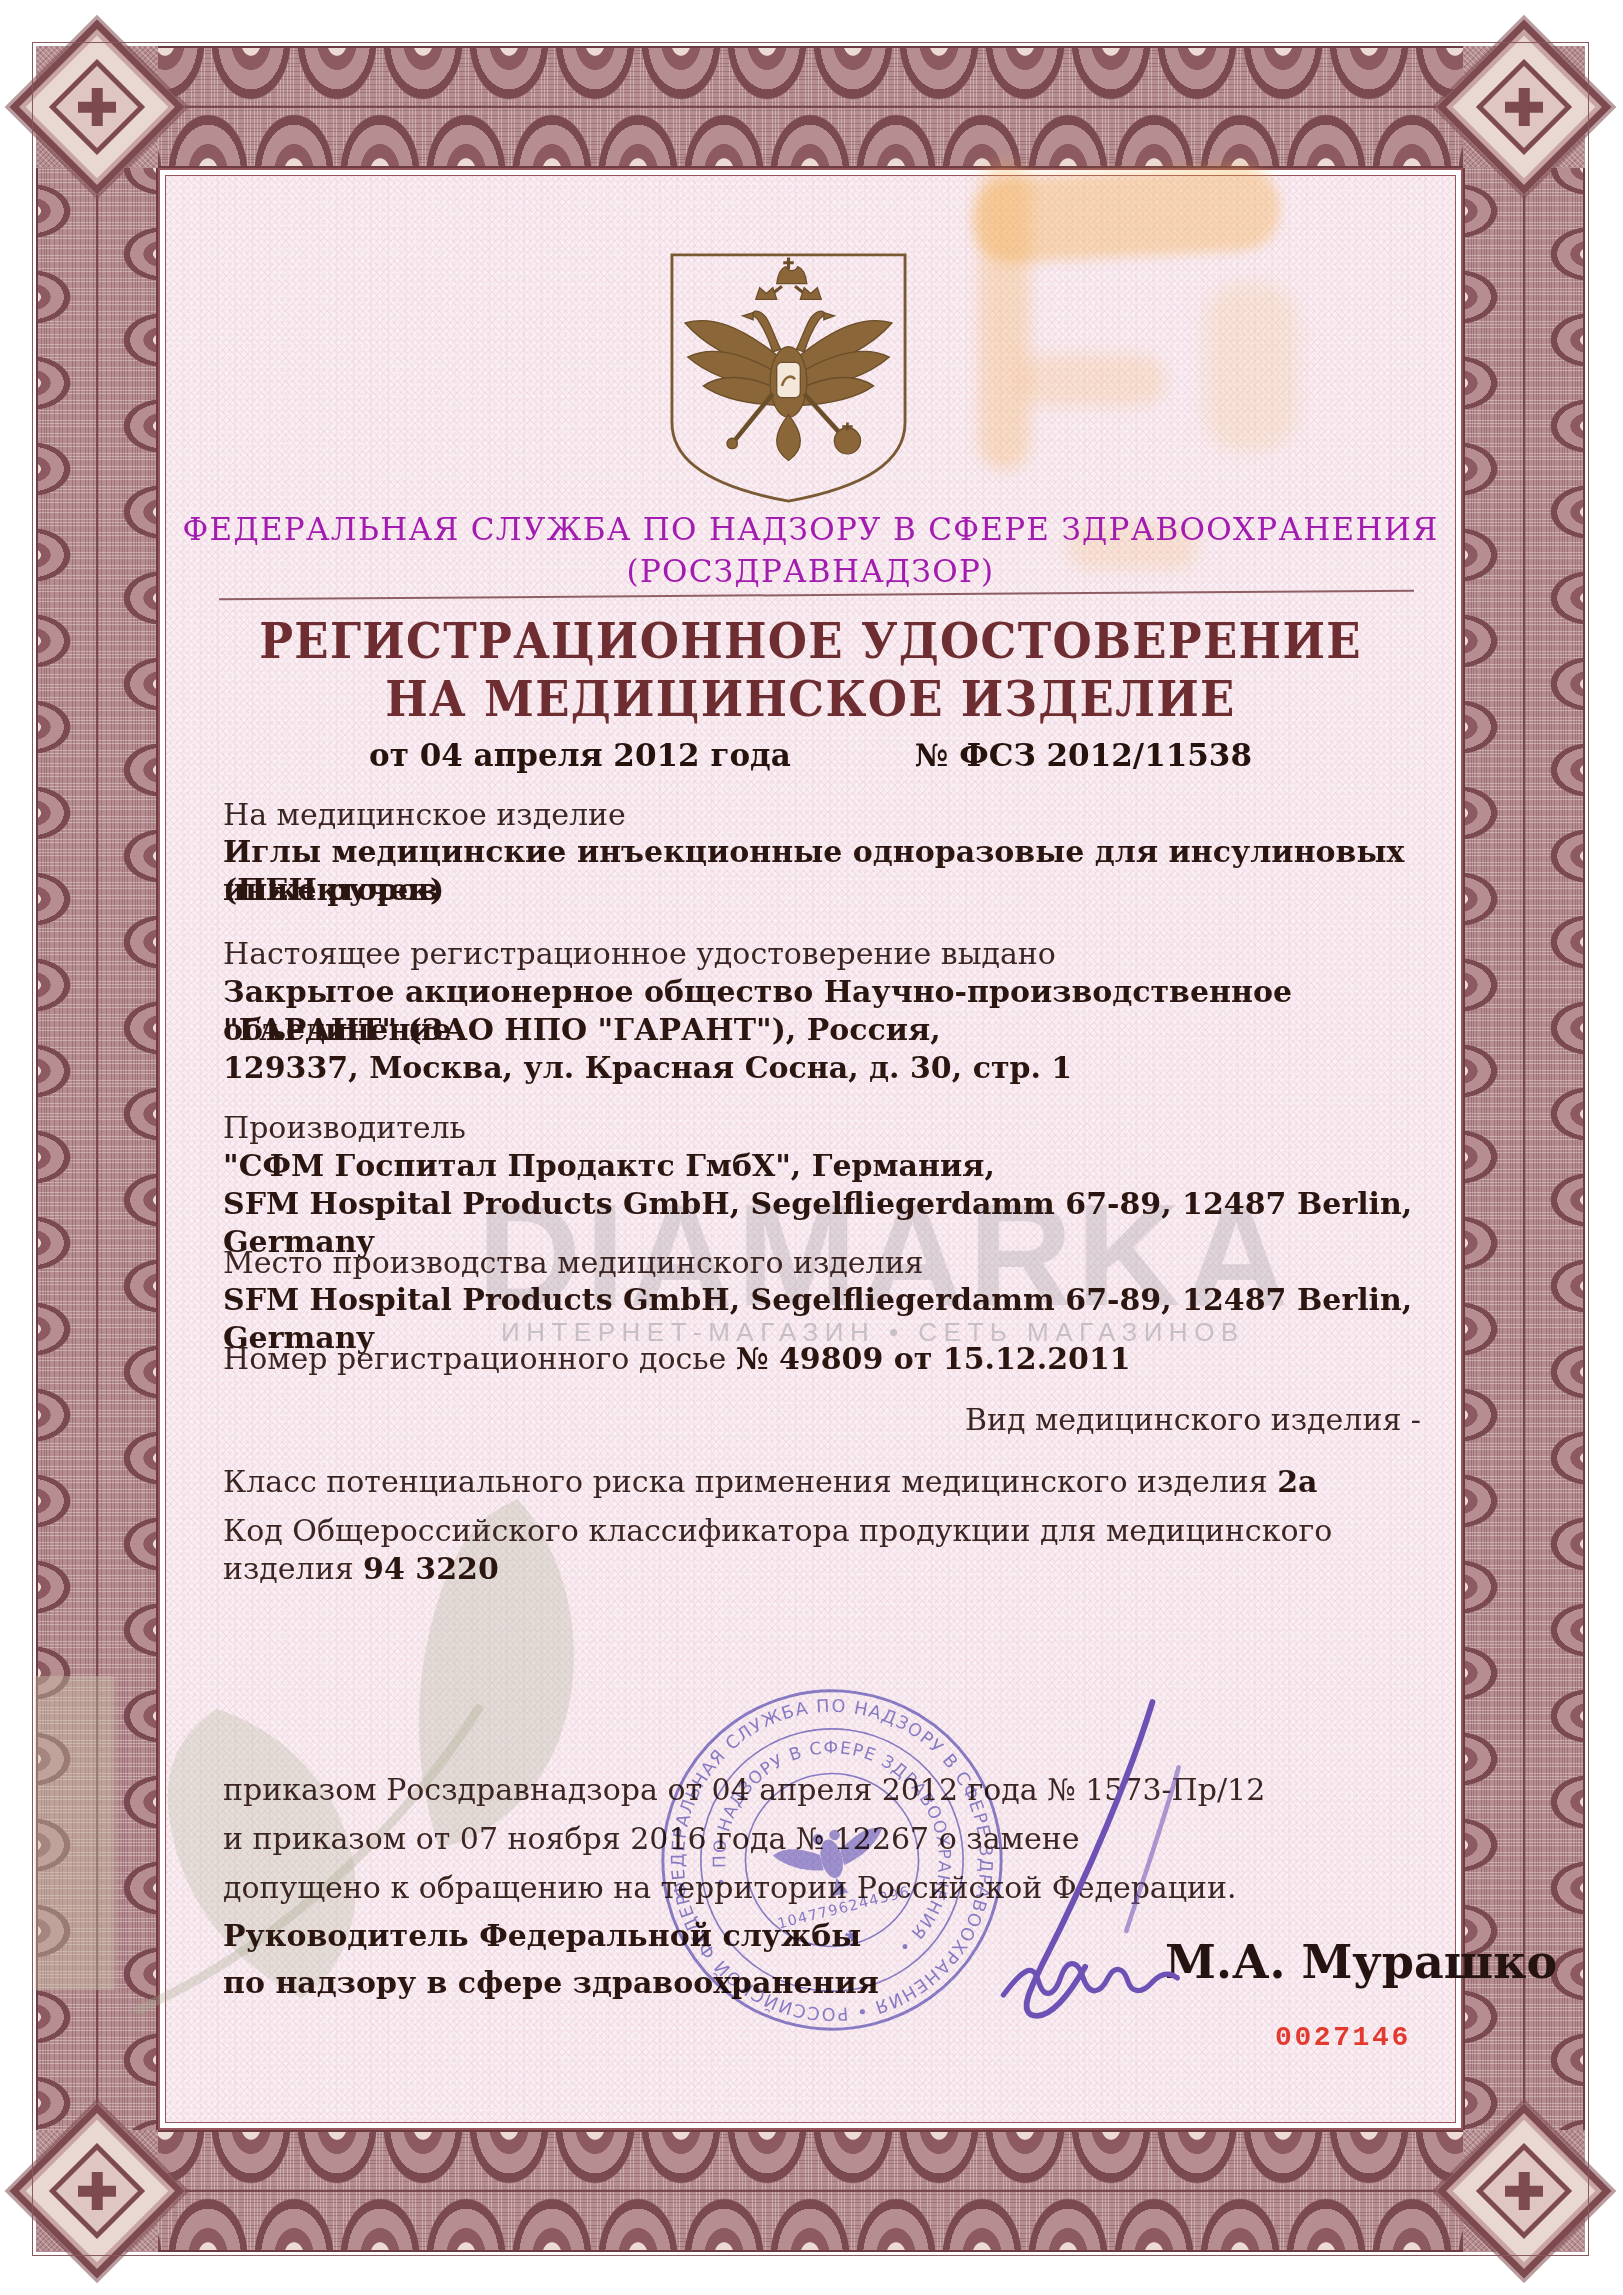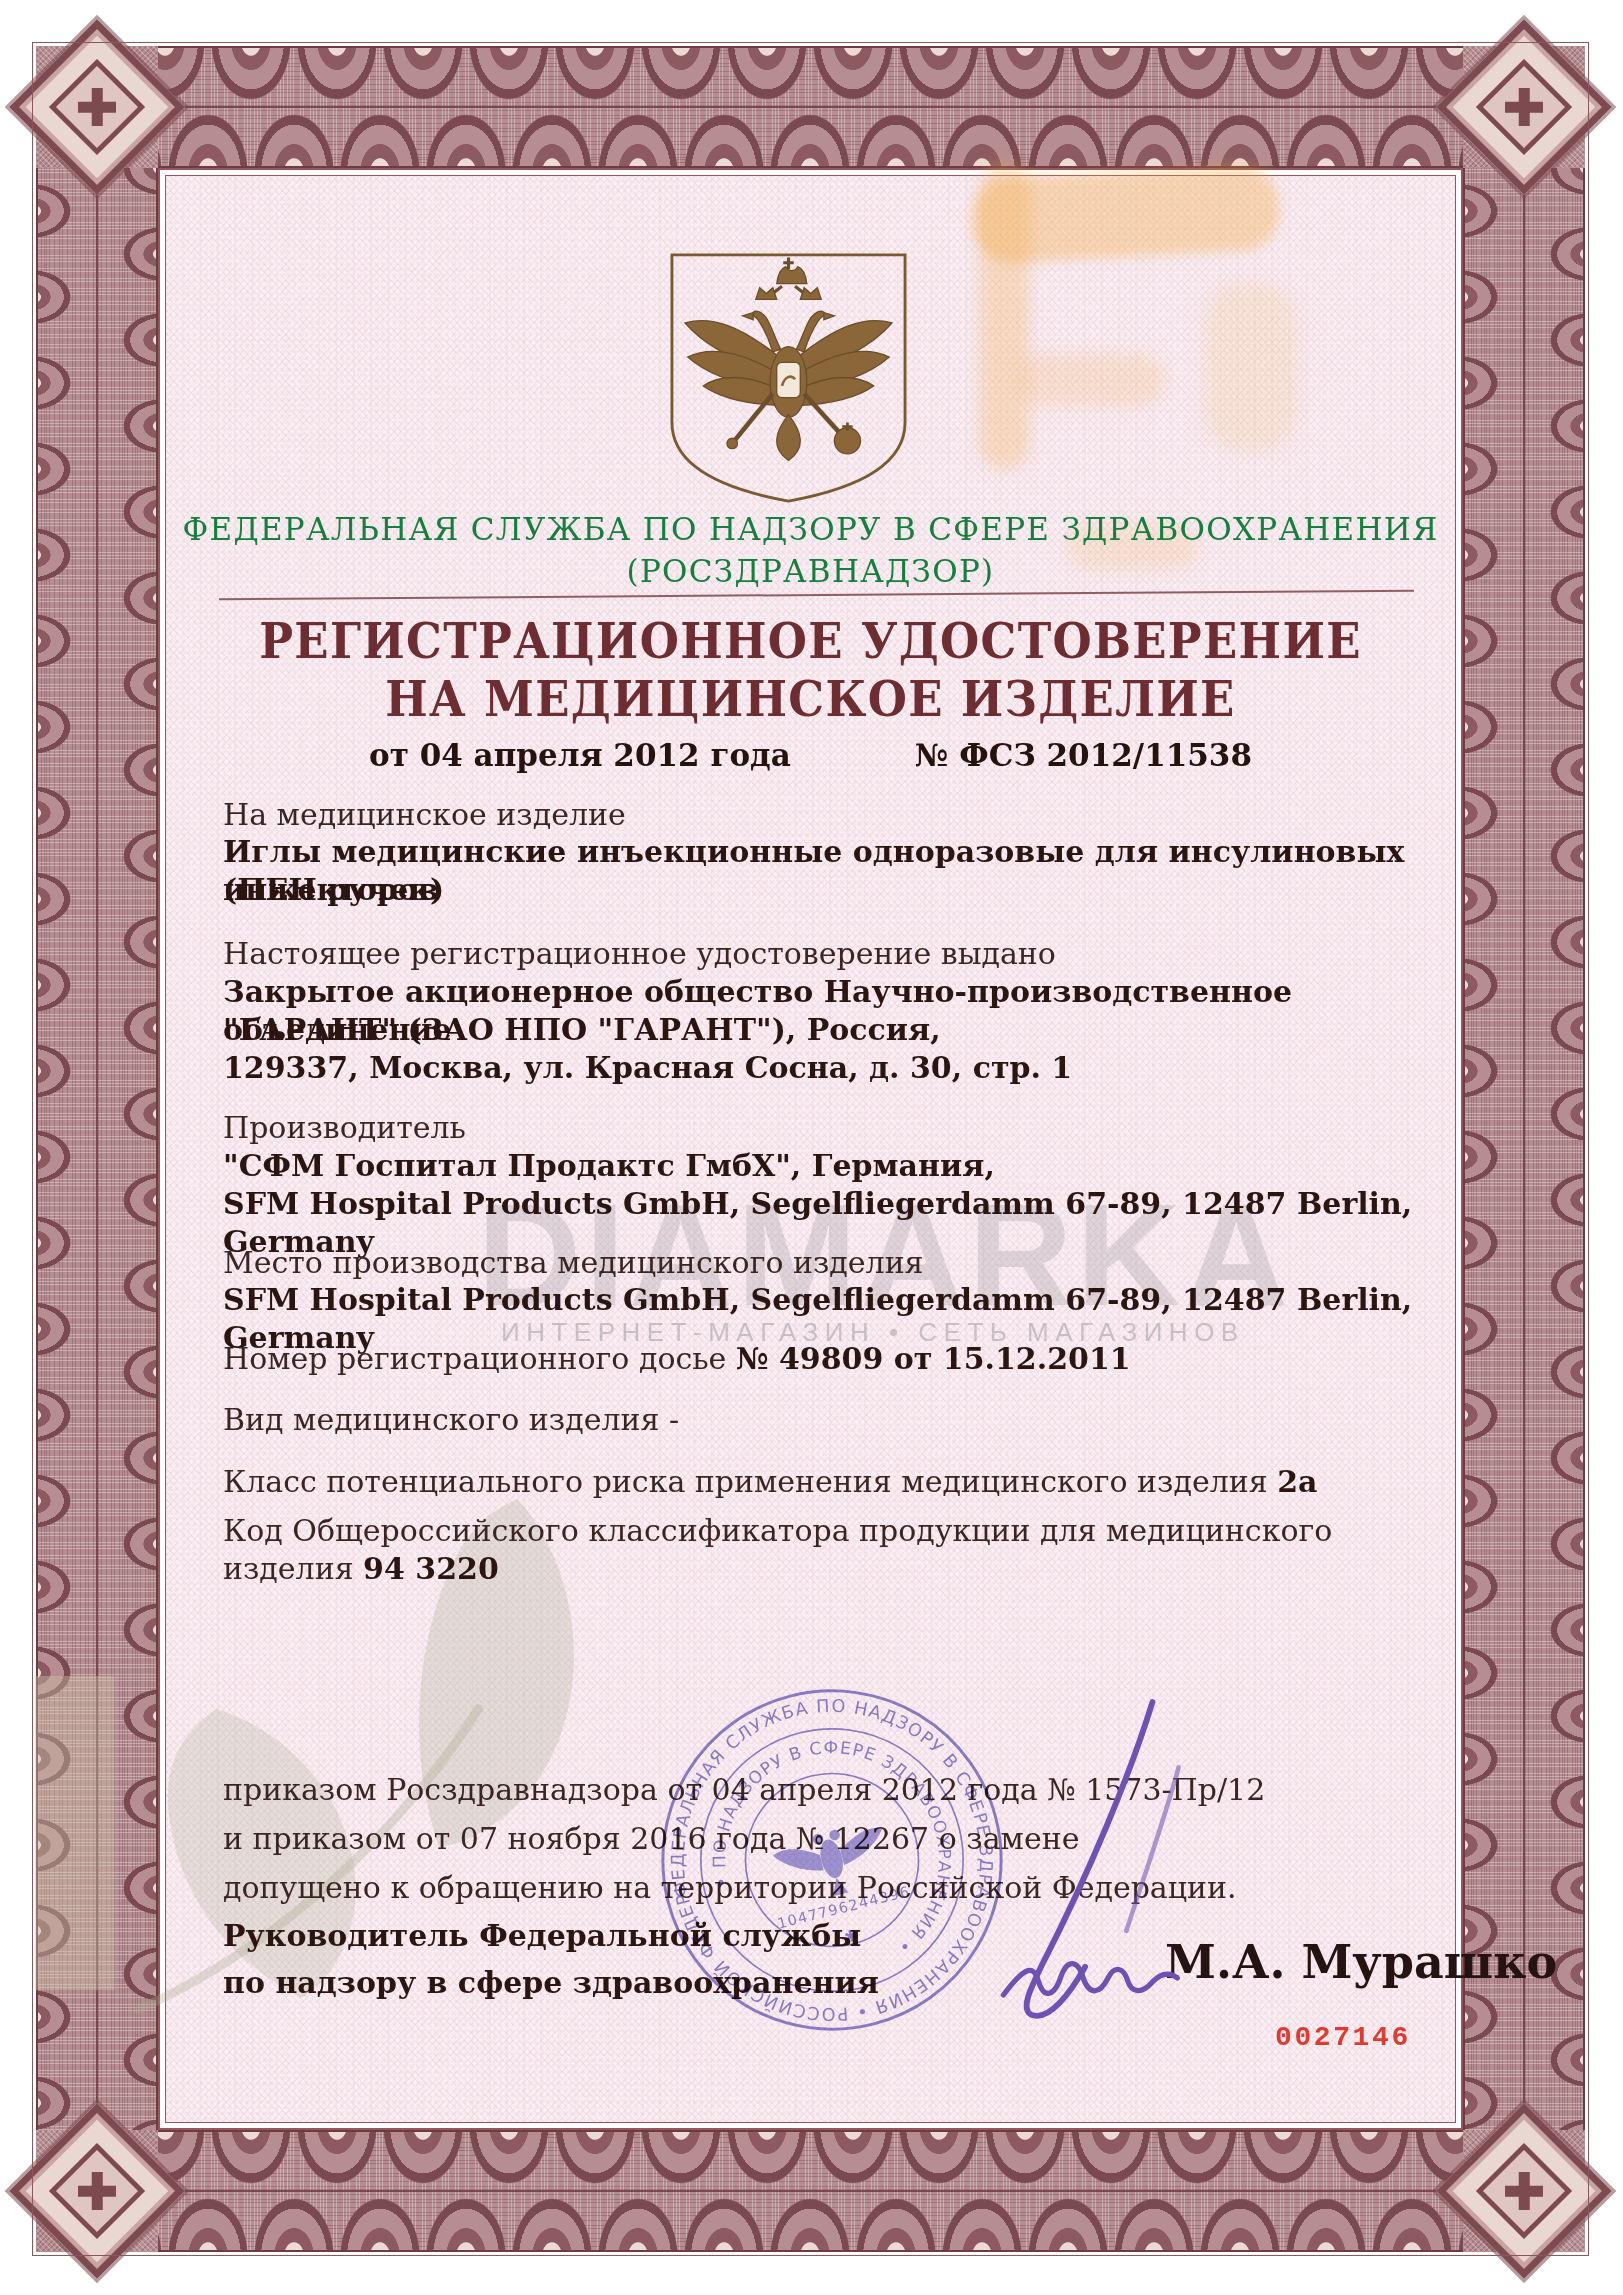--- a/index.html
+++ b/index.html
@@ -54,21 +54,21 @@
     background-color:#f8ecf1;
     background-image:
       radial-gradient(circle at 30% 40%,rgba(255,255,255,.55) 0 0.7px,transparent 1.6px),
       repeating-linear-gradient(48deg,rgba(233,195,211,.30) 0 1.3px,transparent 1.3px 5.2px),
       repeating-linear-gradient(-48deg,rgba(233,195,211,.30) 0 1.3px,transparent 1.3px 5.2px),
       repeating-linear-gradient(90deg,rgba(240,210,222,.22) 0 2px,transparent 2px 17px);
     background-size:5.9px 5.9px,auto,auto,auto;}
 
   
   .ctr{position:absolute;left:158px;right:161px;text-align:center;}
-  .issuer{font-size:31px;letter-spacing:1.3px;color:#15803d;}
+  .issuer{font-size:31px;letter-spacing:1.3px;color:#a21caf;}
   .title{font-size:45px;font-weight:bold;color:#6e2d31;letter-spacing:1.3px;transform:scaleY(1.08);}
   .dateline{position:absolute;left:158px;right:161px;top:737px;display:flex;justify-content:center;gap:124px;
     font-size:31px;font-weight:bold;color:#26130d;}
   .sep{position:absolute;left:219px;top:594px;width:1195px;height:2px;background:#7a464c;transform:rotate(-.4deg);opacity:.85;}
   .t{position:absolute;left:223px;width:1198px;font-size:30px;line-height:1.25;color:#3a2522;}
   .b{font-weight:bold;color:#2b1510;}
   .name{position:absolute;left:1165px;top:1935px;font-size:46px;font-weight:bold;color:#241310;}
   .serial{position:absolute;left:1275px;top:2022px;font-family:"Liberation Mono",monospace;font-weight:bold;
     font-size:28px;letter-spacing:2.6px;color:#e23a2e;}
 
@@ -188,21 +188,21 @@
   <div class="t b" style="top:1011px;">"ГАРАНТ" (ЗАО НПО "ГАРАНТ"), Россия,</div>
   <div class="t b" style="top:1049px;">129337, Москва, ул. Красная Сосна, д. 30, стр. 1</div>
   <div class="t" style="top:1109px;">Производитель</div>
   <div class="t b" style="top:1147px;">"СФМ Госпитал Продактс ГмбХ", Германия,</div>
   <div class="t b" style="top:1185px;">SFM Hospital Products GmbH, Segelfliegerdamm 67-89, 12487 Berlin, Germany</div>
   <div class="t" style="top:1244px;">Место производства медицинского изделия</div>
   <div class="t b" style="top:1281px;">SFM Hospital Products GmbH, Segelfliegerdamm 67-89, 12487 Berlin, Germany</div>
   <div class="t" style="top:1340px;">
     <span>Номер регистрационного досье </span><span class="b">№ 49809 от 15.12.2011</span>
   </div>
-  <div class="t" style="top:1401px;">Вид медицинского изделия -</div>
+  <div class="t" style="top:1401px;text-align:right;">Вид медицинского изделия -</div>
   <div class="t" style="top:1463px;">
     <span>Класс потенциального риска применения медицинского изделия </span><span class="b">2а</span>
   </div>
   <div class="t" style="top:1512px;">
     <span>Код Общероссийского классификатора продукции для медицинского изделия </span><span class="b">94 3220</span>
   </div>
 
   <div class="t" style="top:1771px;">приказом Росздравнадзора от 04 апреля 2012 года № 1573-Пр/12</div>
   <div class="t" style="top:1820px;">и приказом от 07 ноября 2016 года № 12267 о замене</div>
   <div class="t" style="top:1869px;">допущено к обращению на территории Российской Федерации.</div>

